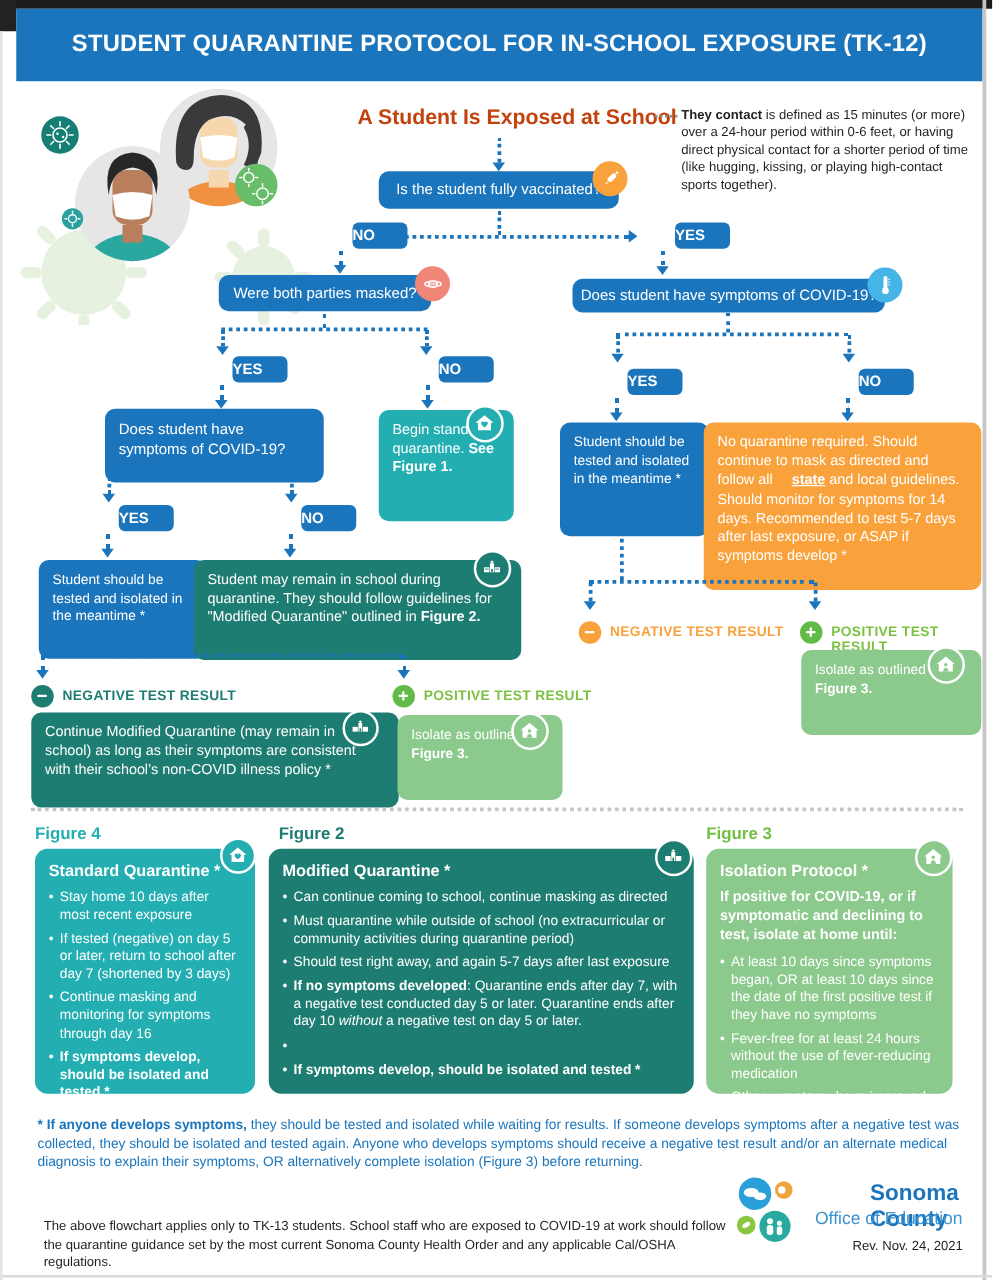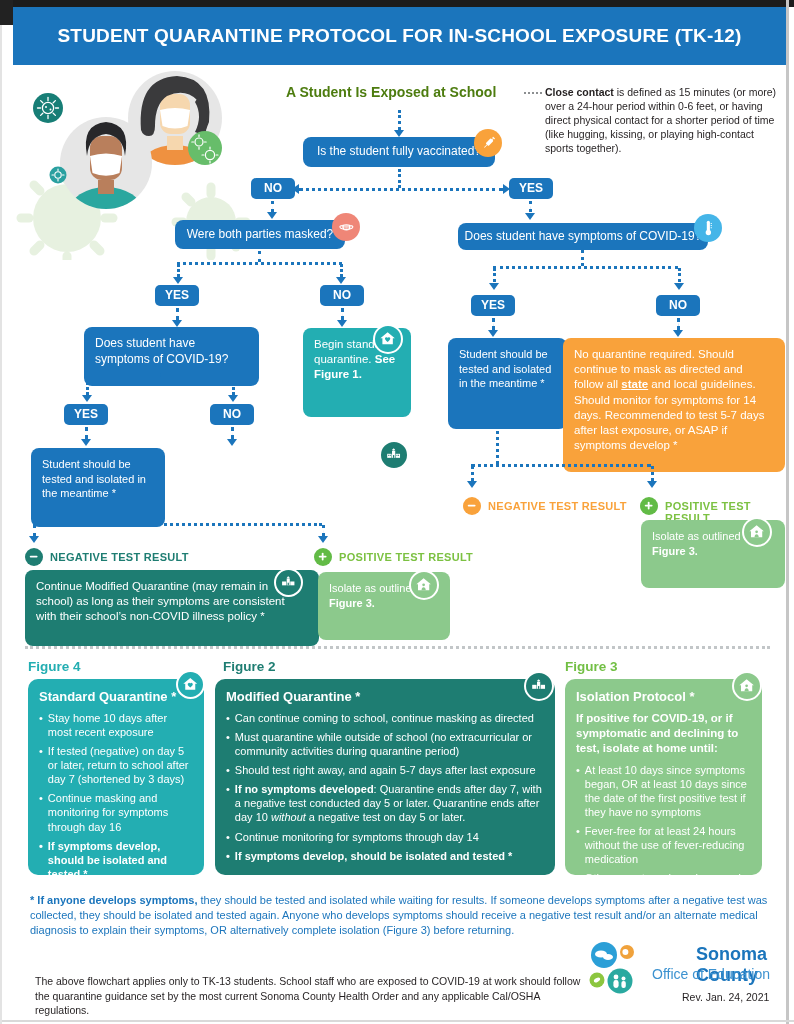--- a/index.html
+++ b/index.html
@@ -17,46 +17,46 @@
   .edge-l{position:absolute;left:0;top:25px;width:2px;height:999px;background:#e3e3e3;}
   
   .fbox{position:absolute;background:#1b75bc;color:#fff;border-radius:8px;font-size:11.5px;line-height:1.32;}
   .qbox{display:flex;align-items:center;justify-content:center;text-align:center;font-size:12px;}
   .lbox{padding:9px 11px;}
   .teal{background:#23aeb2;}
   .dteal{background:#1e7d72;}
   .orangebg{background:#f9a23b;}
   .greenbg{background:#8cc98c;}
   .badge{position:absolute;background:#1b75bc;color:#fff;font-weight:700;font-size:12px;
-         width:44px;height:21px;line-height:21px;text-align:center;border-radius:5px;}
+         width:44px;height:21px;line-height:21px;border-radius:5px;margin-left:31px;}
   .vdot{position:absolute;width:0;border-left:3px dotted #1b75bc;}
   .hdot{position:absolute;height:0;border-top:3px dotted #1b75bc;}
   .gdot{border-top:3px dotted #c2c6c8;}
   .ldot{border-top:2px dotted #8c8f91;}
   .arr{position:absolute;width:0;height:0;}
   .arr-d{border-left:5px solid transparent;border-right:5px solid transparent;border-top:7px solid #1b75bc;}
   .arr-l{border-top:5px solid transparent;border-bottom:5px solid transparent;border-right:7px solid #1b75bc;}
   .arr-r{border-top:5px solid transparent;border-bottom:5px solid transparent;border-left:7px solid #1b75bc;}
   .cicon{position:absolute;border-radius:50%;display:flex;align-items:center;justify-content:center;box-sizing:border-box;}
   .cicon svg{width:74%;height:74%;}
   .ring{border:2.5px solid #fff;}
   .reslabel{position:absolute;font-weight:700;font-size:11px;letter-spacing:.3px;}
   .figlabel{position:absolute;font-weight:700;font-size:13.5px;}
   .figbox{position:absolute;border-radius:10px;color:#fff;padding:10px 11px;box-sizing:border-box;}
   .figtitle{font-weight:700;font-size:13px;margin:0 0 7px 0;}
   .bul{display:flex;gap:5px;margin-bottom:5px;font-size:11px;line-height:1.28;}
   .bul .d{flex:0 0 auto;}
-  .exposed{position:absolute;font-weight:700;font-size:14px;color:#4d7c0f;}
+  .exposed{position:absolute;font-weight:700;font-size:17px;color:#c2410c;}
   .cc{position:absolute;font-size:10.5px;line-height:1.33;color:#231f20;}
   .footnote{position:absolute;font-size:11px;line-height:1.35;color:#1b75bc;}
   .bottomnote{position:absolute;font-size:10.5px;line-height:1.4;color:#231f20;}
   .orgname{position:absolute;font-weight:700;font-size:18px;color:#1b75bc;margin-left:44px;}
   .orgsub{position:absolute;font-size:14px;color:#3c92d0;}
   .rev{position:absolute;font-size:10.5px;color:#231f20;}
-  .statelink{font-weight:700;text-decoration:underline;color:#fff;cursor:pointer;}
+  .statelink{font-weight:700;text-decoration:underline;color:#fff;cursor:pointer;margin-left:12px;}
 </style>
 </head>
 <body>
 
 <div id="page">
 
   <div class="topstrip"></div>
   <div class="corner"></div>
   <div class="hdr">
     <span>STUDENT QUARANTINE PROTOCOL FOR IN-SCHOOL EXPOSURE (TK-12)</span>
@@ -156,21 +156,21 @@
           <line x1="188.9" y1="85" x2="187" y2="85"></line>
             <line x1="201.1" y1="85" x2="203" y2="85"></line>
         </g>
       </g>
     </svg>
   </div>
 
   <div class="exposed" style="left:286px;top:84px;">A Student Is Exposed at School</div>
   <div class="hdot ldot" style="left:524px;top:92px;width:18px;"></div>
   <div class="cc" style="left:545px;top:86px;width:240px;">
-    <b>Close contact</b><span> is defined as 15 minutes (or more) over a 24-hour period within 0-6 feet, or having direct physical contact for a shorter period of time (like hugging, kissing, or playing high-contact sports together).</span>
+    <b>They contact</b><span> is defined as 15 minutes (or more) over a 24-hour period within 0-6 feet, or having direct physical contact for a shorter period of time (like hugging, kissing, or playing high-contact sports together).</span>
   </div>
 
   <div class="vdot" style="left:398px;top:110px;height:20px;"></div>
   <div class="arr arr-d" style="left:394px;top:130px;"></div>
   <div class="fbox qbox" style="left:303px;top:137px;width:192px;height:30px;">
     <span>Is the student fully vaccinated?</span>
   </div>
   <div class="cicon" style="left:474px;top:129px;width:28px;height:28px;background:#f9a23b;">
     <svg viewBox="0 0 24 24">
         <g transform="rotate(45 12 12)" fill="#fff">
@@ -254,20 +254,23 @@
   <div class="arr arr-d" style="left:228px;top:395px;"></div>
   <div class="badge" style="left:64px;top:404px;">YES</div>
   <div class="badge" style="left:210px;top:404px;">NO</div>
 
   <div class="vdot" style="left:85px;top:427px;height:12px;"></div>
   <div class="arr arr-d" style="left:81px;top:439px;"></div>
   <div class="vdot" style="left:231px;top:427px;height:12px;"></div>
   <div class="arr arr-d" style="left:227px;top:439px;"></div>
 
   <div class="fbox lbox" style="left:31px;top:448px;width:112px;height:61px;font-size:11px;">Student should be tested and isolated in the meantime *</div>
+  <div class="fbox lbox dteal" style="left:155px;top:448px;width:240px;height:62px;">
+    <span>Student may remain in school during quarantine. They should follow guidelines for "Modified Quarantine" outlined in </span><b>Figure 2.</b>
+  </div>
   <div class="cicon ring" style="left:379px;top:440px;width:30px;height:30px;background:#1e7d72;">
     <svg viewBox="0 0 24 24">
       <g fill="#fff">
         <rect x="10" y="7" width="4" height="9"></rect>
           <rect x="11.3" y="4.4" width="1.4" height="2.6"></rect>
           <rect x="10.3" y="5.2" width="3.4" height="1"></rect>
         <rect x="4" y="11" width="5.4" height="5"></rect>
           <rect x="14.6" y="11" width="5.4" height="5"></rect>
       </g>
       <rect x="11.2" y="12.6" width="1.6" height="3.4" fill="#1e7d72"></rect>
@@ -423,21 +426,20 @@
     <div class="bul">
         <span class="d">•</span>
         <span>Should test right away, and again 5-7 days after last exposure</span>
       </div>
     <div class="bul">
         <span class="d">•</span>
         <span><b>If no symptoms developed</b><span>:  Quarantine ends after day 7, with a negative test conducted day 5 or later. Quarantine ends after day 10 </span><i>without</i><span> a negative test on day 5 or later.</span></span>
       </div>
     <div class="bul">
         <span class="d">•</span>
-        <span>Continue monitoring for symptoms through day 14</span>
       </div>
     <div class="bul" style="font-weight:700;">
         <span class="d">•</span>
         <span>If symptoms develop, should be isolated and tested *</span>
       </div>
   </div>
   <div class="cicon ring" style="left:524px;top:671px;width:30px;height:30px;background:#1e7d72;">
     <svg viewBox="0 0 24 24">
       <g fill="#fff">
         <rect x="10" y="7" width="4" height="9"></rect>
@@ -492,15 +494,15 @@
       <ellipse cx="8" cy="39" rx="3.4" ry="1.9" fill="#fff" transform="rotate(-30 8 39)"></ellipse>
       <circle cx="31" cy="40" r="12.5" fill="#2aa9a0"></circle>
       <circle cx="27" cy="36" r="2.4" fill="#fff"></circle>
         <rect x="24.4" y="39" width="5.2" height="8" rx="2.4" fill="#fff"></rect>
       <circle cx="34.5" cy="37.5" r="2" fill="#fff"></circle>
         <rect x="32.4" y="40" width="4.4" height="7" rx="2" fill="#fff"></rect>
     </svg>
   </div>
   <div class="orgname" style="left:652px;top:944px;">Sonoma County</div>
   <div class="orgsub" style="left:652px;top:966px;">Office of Education</div>
-  <div class="rev" style="left:682px;top:991px;">Rev. Jan. 24, 2021</div>
+  <div class="rev" style="left:682px;top:991px;">Rev. Nov. 24, 2021</div>
 
 </div>
 
 </body></html>

